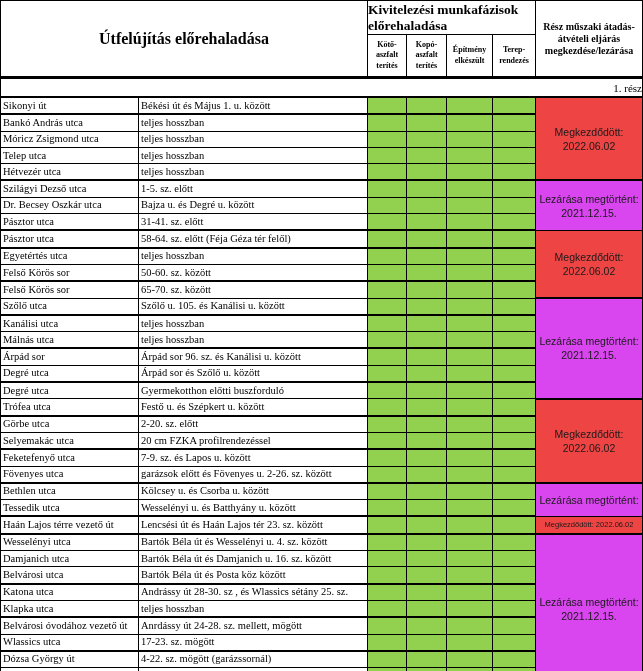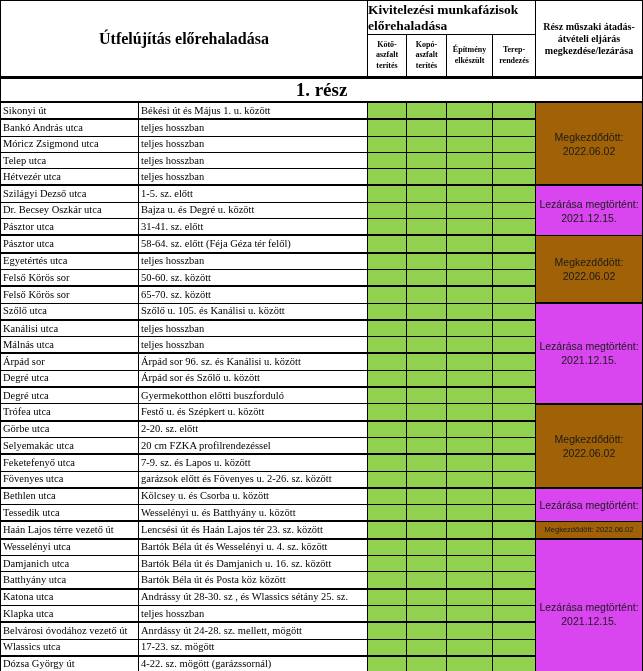--- a/index.html
+++ b/index.html
@@ -32,33 +32,33 @@
     vertical-align: middle; white-space: normal !important; height: 41px;
     border-bottom: 3px solid #000 !important;
   }
   .hdr-sub.underline span { }
   .hdr-status {
     font-weight: bold; font-size: 10px; line-height: 12px; text-align: center;
     vertical-align: middle; white-space: normal !important;
     border-bottom: 3px solid #000 !important;
   }
   .section-row td {
-    font-weight: bold; font-size: 19px; text-align: center; height: 17px;
+    font-weight: normal; font-size: 11px; text-align: right; height: 17px;
     border-bottom: 2px solid #000 !important;
   }
   .data-row td { height: 15.3px; font-size: 10.5px; line-height: 14px; }
   .c-name { padding-left: 2px !important; }
   .c-desc { padding-left: 2px !important; }
   .g { background: #92d050; }
   .status {
     font-family: "Liberation Sans", "DejaVu Sans", sans-serif;
     font-size: 10px; line-height: 17px; text-align: center; vertical-align: middle;
     color: #1a1a1a; white-space: normal !important;
   }
-  .status.started { background: #a16207; }
+  .status.started { background: #ef4444; }
   .status.closed { background: #d946ef; }
   .status.small { font-size: 7.5px; line-height: 14px; white-space: nowrap !important; }
   .thick-b td { border-bottom: 2px solid #000 !important; }
 </style>
 </head>
 <body>
 
 <table class="sheet">
   <colgroup>
     <col style="width:138px">
@@ -310,21 +310,21 @@
       </tr>
       <tr class="data-row">
         <td class="c-name">Damjanich utca</td>
         <td class="c-desc">Bartók Béla út és Damjanich u. 16. sz. között</td>
         <td class="g"></td>
         <td class="g"></td>
         <td class="g"></td>
         <td class="g"></td>
       </tr>
       <tr class="data-row thick-b">
-        <td class="c-name">Batthyány utca</td>
+        <td class="c-name">Belvárosi utca</td>
         <td class="c-desc">Bartók Béla út és Posta köz között</td>
         <td class="g"></td>
         <td class="g"></td>
         <td class="g"></td>
         <td class="g"></td>
       </tr>
       <tr class="data-row">
         <td class="c-name">Katona utca</td>
         <td class="c-desc">Andrássy út 28-30. sz , és Wlassics sétány  25. sz.</td>
         <td class="g"></td>

